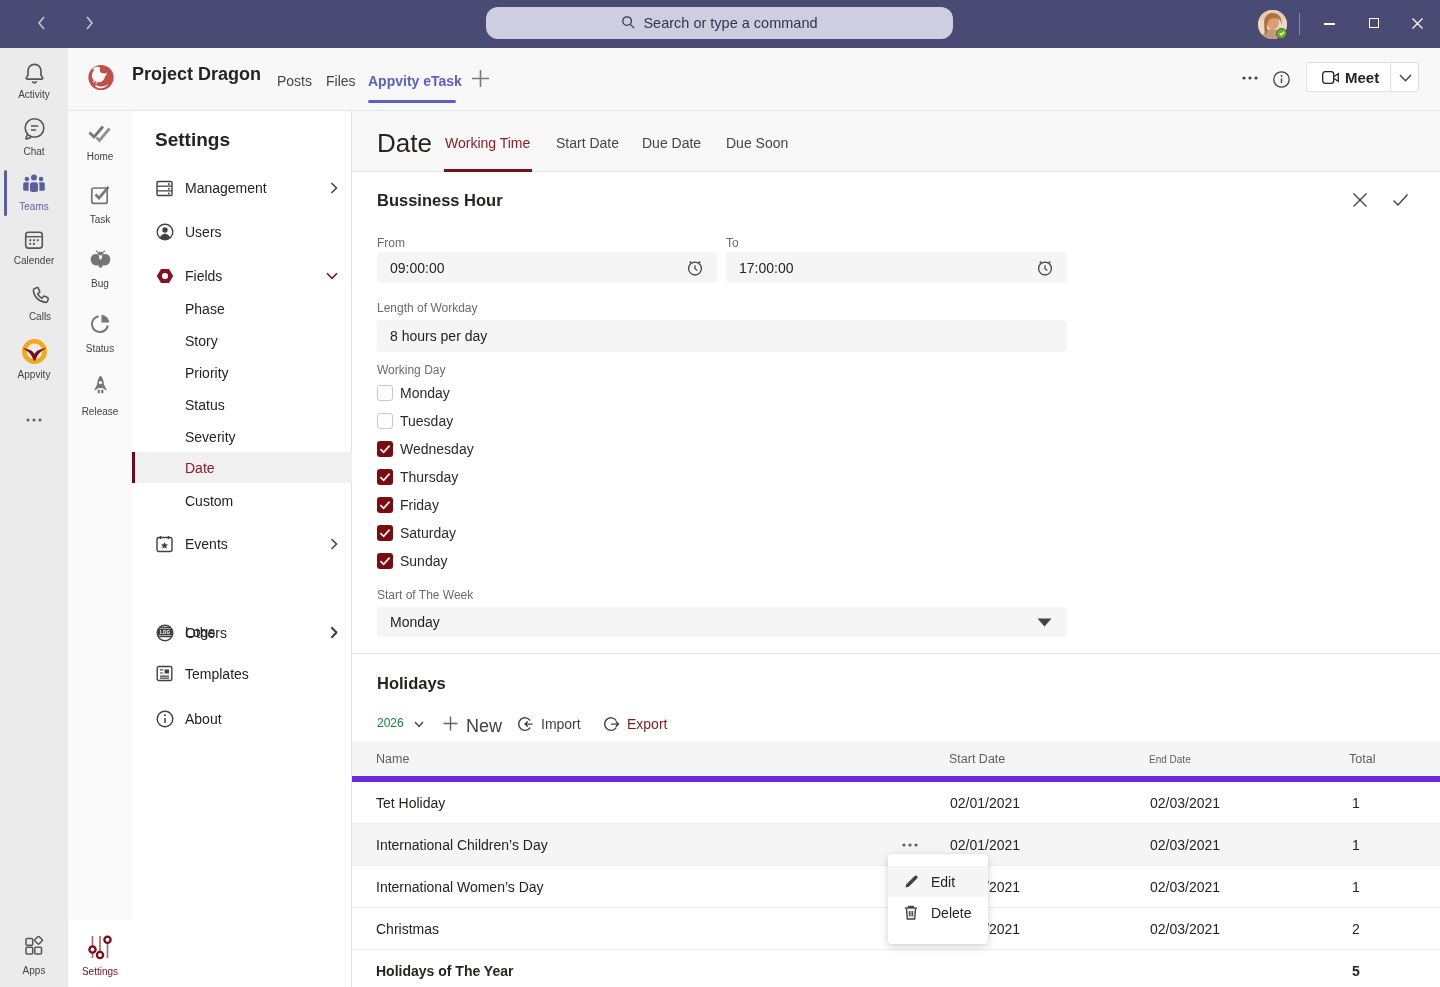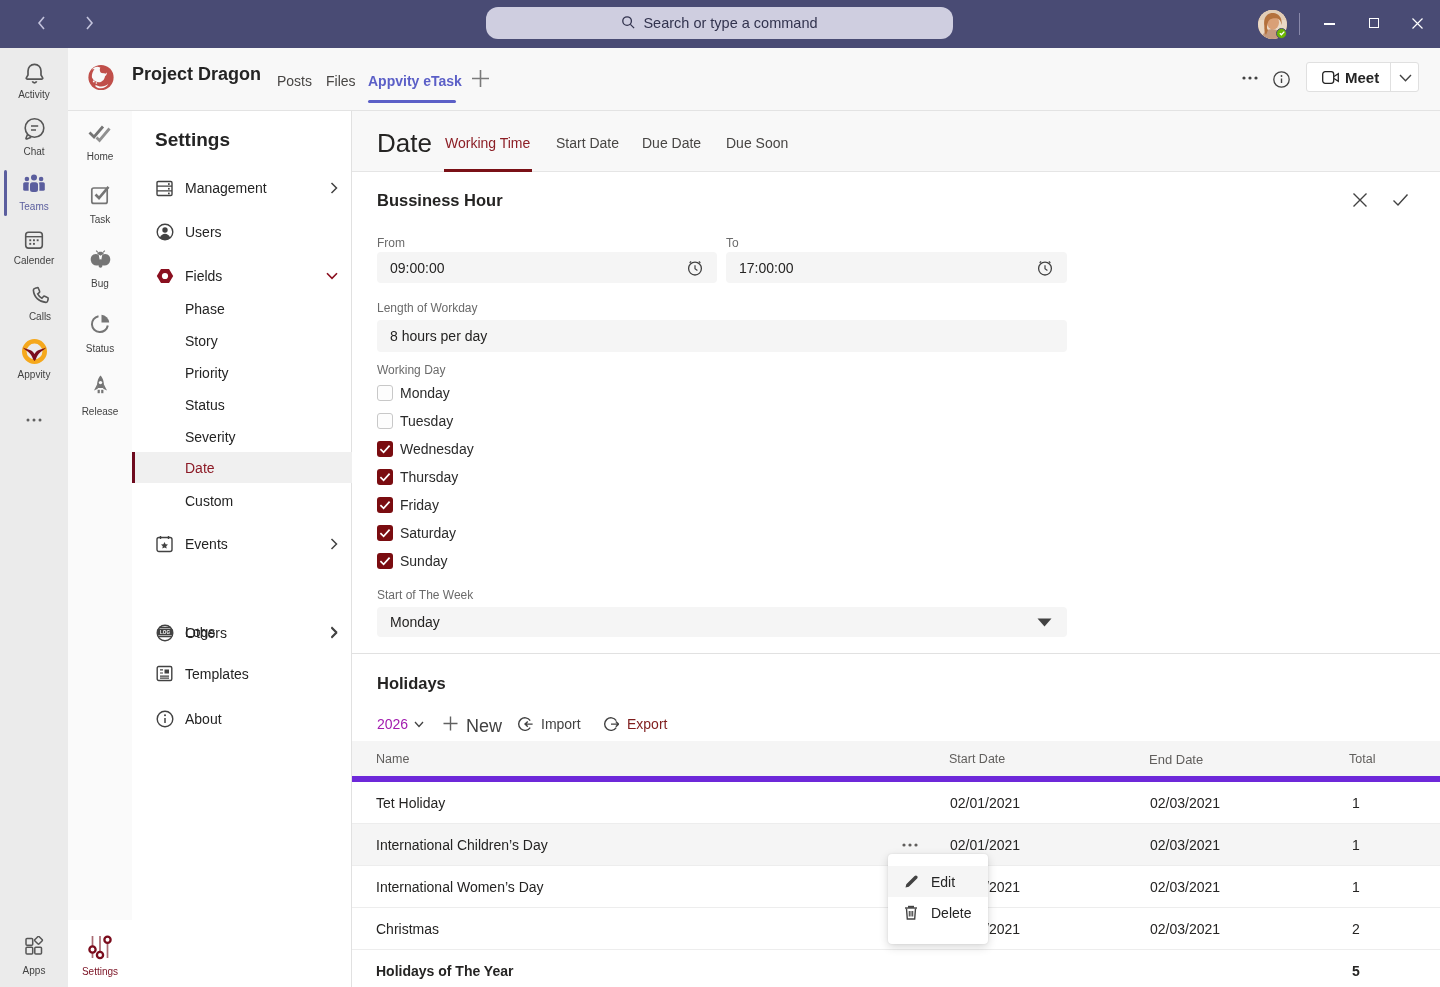--- a/index.html
+++ b/index.html
@@ -488,21 +488,21 @@
     <div class="input" style="left:25px; top:496px; width:690px; height:30px;">
       <span class="val">Monday</span>
       <svg style="position:absolute; right:15px; top:11px;" width="15" height="9" viewBox="0 0 15 9">
           <path d="M0.5 0.5 H14.5 L7.5 8.5 Z" fill="#424242"></path>
         </svg>
     </div>
 
     <div style="position:absolute; left:0; top:542px; width:1088px; height:1px; background:#e1e1e1;"></div>
     <div style="position:absolute; left:25px; top:563px; font-size:16.5px; font-weight:bold; color:#252423;">Holidays</div>
 
-    <div style="position:absolute; left:25px; top:605px; font-size:14px; color:#a21caf;">2026</div>
+    <div style="position:absolute; left:25px; top:605px; font-size:12px; color:#15803d;">2026</div>
     <svg style="position:absolute; left:62px; top:610px;" width="10" height="7" viewBox="0 0 10 7">
         <path d="M1 1 L5 5.5 L9 1" fill="none" stroke="#424242" stroke-width="1.3"></path>
       </svg>
     <svg style="position:absolute; left:91px; top:605px;" width="15" height="15" viewBox="0 0 15 15">
         <path d="M7.5 0.5 V14.5 M0.5 7.5 H14.5" stroke="#616161" stroke-width="1.4"></path>
       </svg>
     <div style="position:absolute; left:114px; top:605px; font-size:18px; color:#424242;">New</div>
     <svg style="position:absolute; left:165px; top:606px;" width="16" height="15" viewBox="0 0 16 15">
         <path d="M13.2 10.6 A6.3 6.3 0 1 1 13.2 3.6" fill="none" stroke="#424242" stroke-width="1.4"></path>
         <path d="M15.6 7.1 H8 M10.8 4.4 L8 7.1 L10.8 9.8" fill="none" stroke="#424242" stroke-width="1.4"></path>
@@ -510,21 +510,21 @@
     <div style="position:absolute; left:189px; top:605px; font-size:14px; color:#424242;">Import</div>
     <svg style="position:absolute; left:251px; top:606px;" width="16" height="15" viewBox="0 0 16 15">
         <path d="M13.2 10.6 A6.3 6.3 0 1 1 13.2 3.6" fill="none" stroke="#424242" stroke-width="1.4"></path>
         <path d="M8 7.1 H15.6 M12.8 4.4 L15.6 7.1 L12.8 9.8" fill="none" stroke="#424242" stroke-width="1.4"></path>
       </svg>
     <div style="position:absolute; left:275px; top:605px; font-size:14px; color:#7f1d1d;">Export</div>
 
     <div class="trow" style="top:630px; height:41px; background:#f5f5f5; border-bottom:6px solid #6d28d9;">
       <span class="cell" style="left:24px; font-size:12.5px; color:#605e5c;">Name</span>
       <span class="cell" style="left:597px; font-size:12.5px; color:#605e5c;">Start Date</span>
-      <span class="cell" style="left:797px; font-size:13px; color:#605e5c;">End Date</span>
+      <span class="cell" style="left:797px; font-size:10px; color:#605e5c;">End Date</span>
       <span class="cell" style="left:997px; font-size:12.5px; color:#605e5c;">Total</span>
     </div>
     <div class="trow" style="top:671px; height:42px; border-bottom:1px solid #ededed;">
       <span class="cell" style="left:24px;">Tet Holiday</span>
       <span class="cell" style="left:598px;">02/01/2021</span>
       <span class="cell" style="left:798px;">02/03/2021</span>
       <span class="cell" style="left:1000px;">1</span>
     </div>
     <div class="trow" style="top:713px; height:42px; background:#f5f5f5; border-bottom:1px solid #ededed;">
       <span class="cell" style="left:24px;">International Children’s Day</span>

